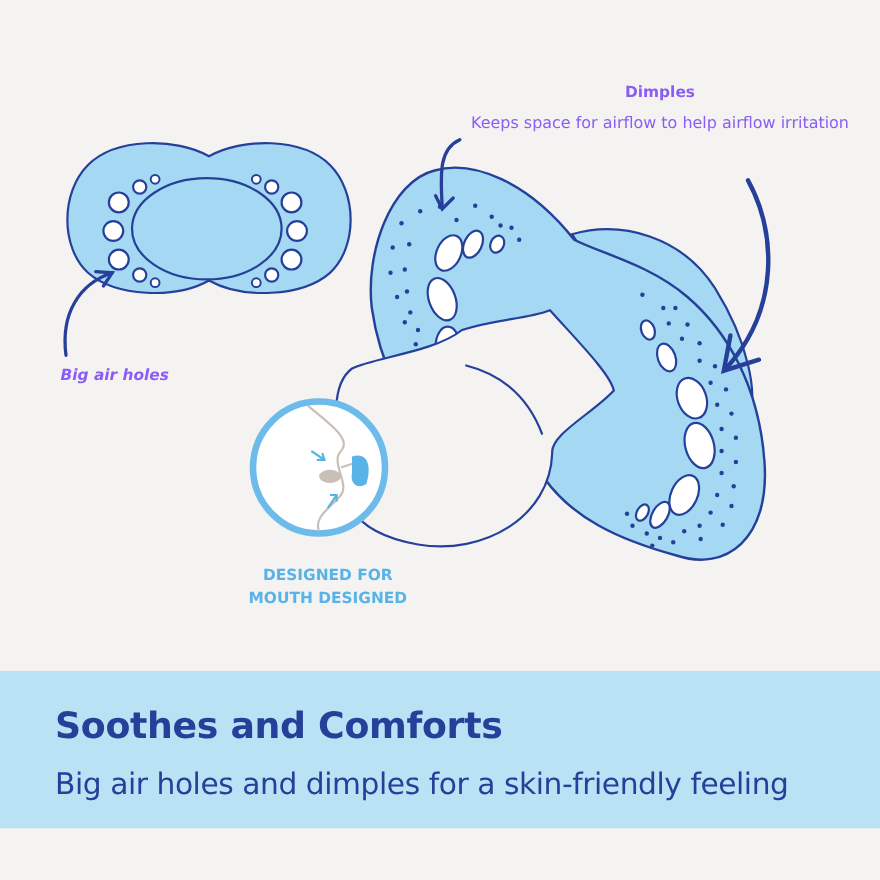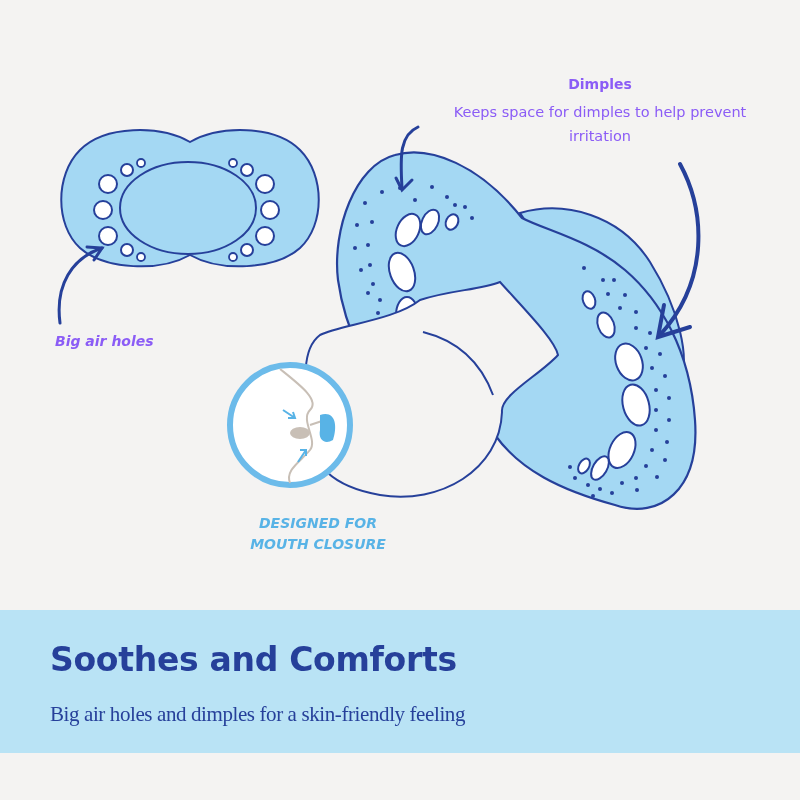--- a/index.html
+++ b/index.html
@@ -2,24 +2,24 @@
 <html><head>
   <meta charset="utf-8">
   <style>
     html, body { margin:0; padding:0; }
     body { width:800px; height:800px; background:#f4f3f2; position:relative; overflow:hidden; font-family:"DejaVu Sans", sans-serif; }
     .art { position:absolute; left:0; top:0; width:800px; height:610px; }
     .label { position:absolute; color:#8b5cf6; }
     .dimples-title { left:500px; top:76px; width:200px; text-align:center; font-weight:bold; font-size:14px; }
     .dimples-desc { left:425px; top:100px; width:350px; text-align:center; font-size:14.5px; line-height:24px; }
     .airholes { left:55px; top:333px; font-weight:bold; font-size:14px;font-style:italic; }
-    .closure { left:232px; top:513px; width:172px; text-align:center; color:#58b3e6; font-weight:bold; font-size:14px; line-height:21px;font-style:italic; }
+    .closure { left:212px; top:513px; width:172px; text-align:center; color:#58b3e6; font-weight:bold; font-size:14px; line-height:21px; }
     .band { position:absolute; left:0; top:610px; width:800px; height:143px; background:#b9e3f5; }
     .band-title { position:absolute; left:50px; top:30px; font-size:33px; font-weight:bold; color:#26409a; letter-spacing:-0.3px; }
-    .band-text { position:absolute; left:50px; top:80px; width:720px; font-size:21px; line-height:48px; color:#26409a; letter-spacing:-0.4px;font-family:Liberation Serif, serif; }
+    .band-text { position:absolute; left:50px; top:80px; width:720px; font-size:27px; line-height:48px; color:#26409a; letter-spacing:-0.4px; }
   </style>
 </head>
 <body>
 
 <svg class="art" viewBox="0 0 800 610" xmlns="http://www.w3.org/2000/svg">
 
   <g>
     <path d="M 190 142 C 160 125, 105 125, 80 150 C 55 175, 55 225, 80 248 C 105 270, 160 272, 190 255 C 220 272, 275 270, 300 248 C 325 225, 325 175, 300 150 C 275 125, 220 125, 190 142 Z" fill="#a4d8f3" stroke="#26409a" stroke-width="2"></path>
     <ellipse cx="188" cy="208" rx="68" ry="46" fill="#a4d8f3" stroke="#26409a" stroke-width="2"></ellipse>
 
@@ -138,23 +138,23 @@
     <path d="M 280 369 C 300 385, 320 400, 310 410 C 300 420, 318 440, 310 450 C 300 462, 285 470, 290 483" fill="none" stroke="#c8bfb6" stroke-width="2"></path>
     <ellipse cx="300" cy="433" rx="10" ry="6" fill="#c8bfb6"></ellipse>
     <path d="M 310 425 L 325 420" stroke="#c8bfb6" stroke-width="2"></path>
     <path d="M 320 415 C 335 410, 338 425, 333 440 C 325 445, 318 440, 320 430 Z" fill="#58b3e6"></path>
     <path d="M 283 410 L 295 418 M 288 418 L 295 418 L 293 412" fill="none" stroke="#58b3e6" stroke-width="2"></path>
     <path d="M 298 462 L 306 450 M 300 450 L 306 450 L 306 456" fill="none" stroke="#58b3e6" stroke-width="2"></path>
   </g>
 </svg>
 
 <div class="label dimples-title">Dimples</div>
-<div class="label dimples-desc">Keeps space for dimples to help prevent irritation</div>
+<div class="label dimples-desc">Keeps space for airflow to help airflow irritation</div>
 <div class="label airholes">Big air holes</div>
 <div class="label closure">
   <div>DESIGNED FOR</div>
-  <div>MOUTH CLOSURE</div>
+  <div>MOUTH DESIGNED</div>
 </div>
 
 <div class="band">
   <div class="band-title">Soothes and Comforts</div>
   <div class="band-text">Big air holes and dimples for a skin-friendly feeling</div>
 </div>
 
 </body></html>

